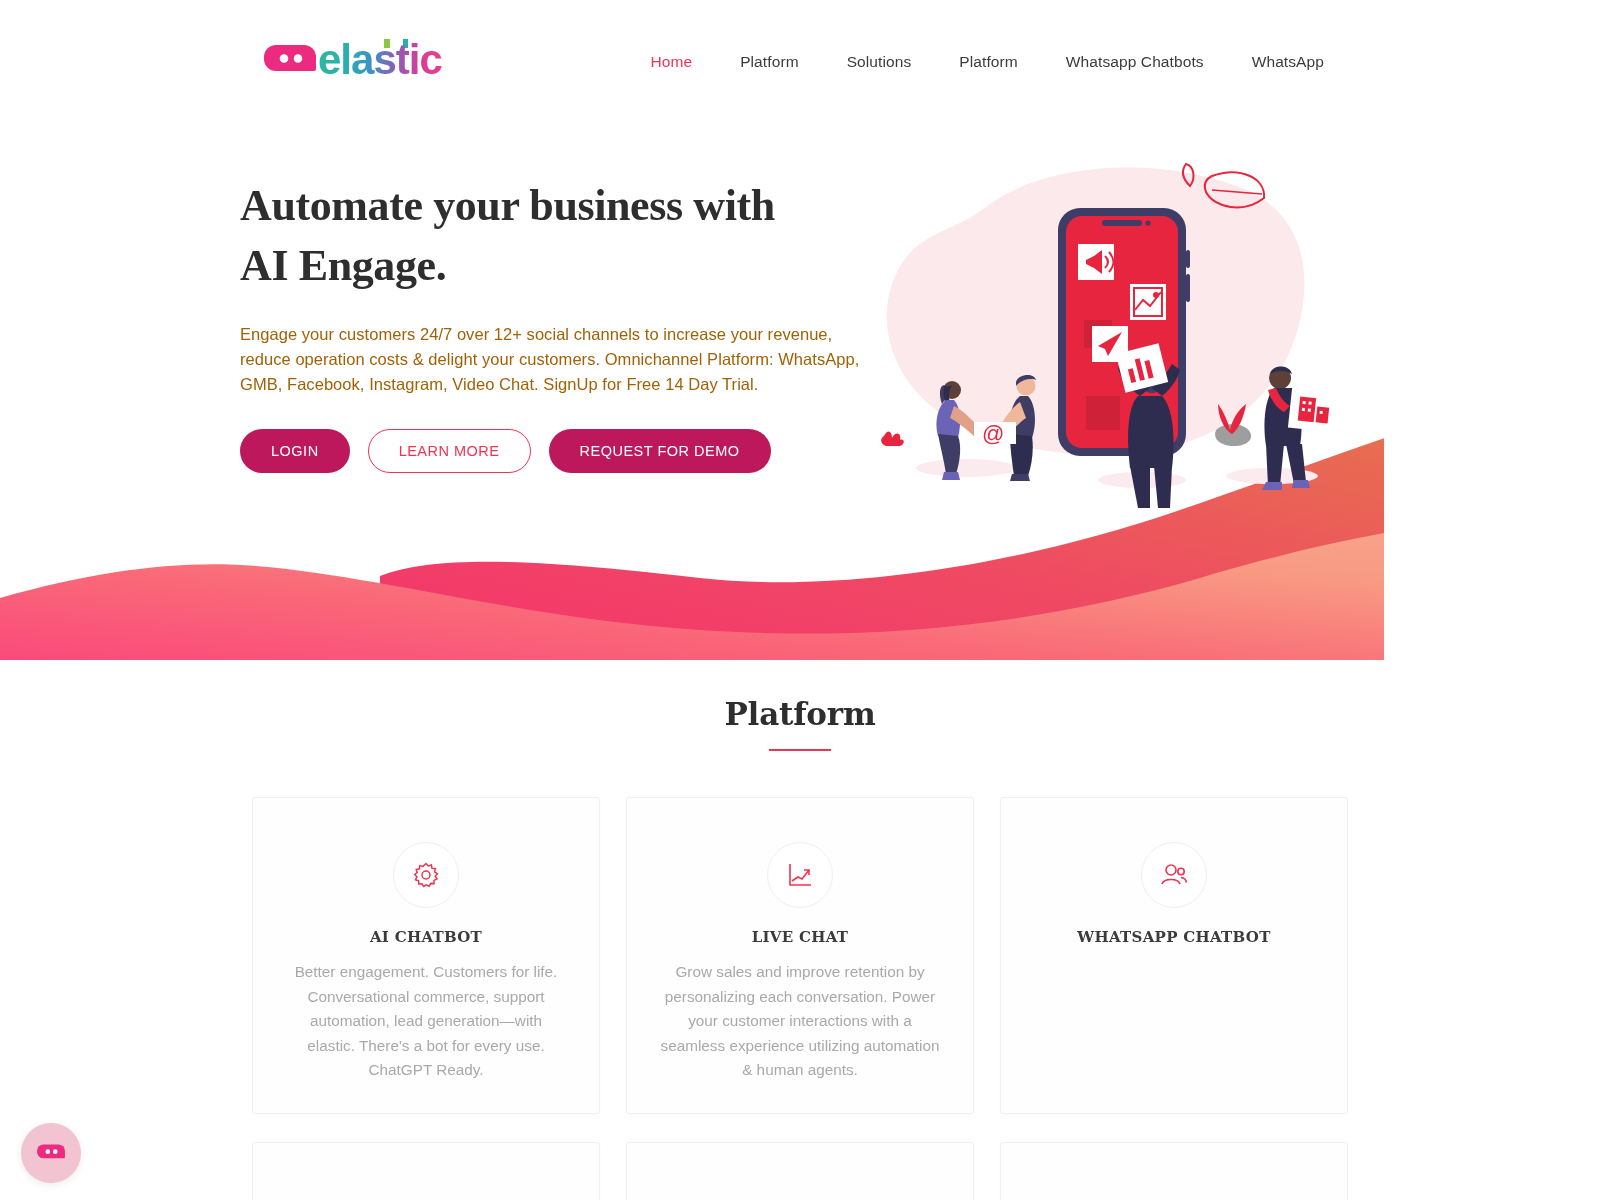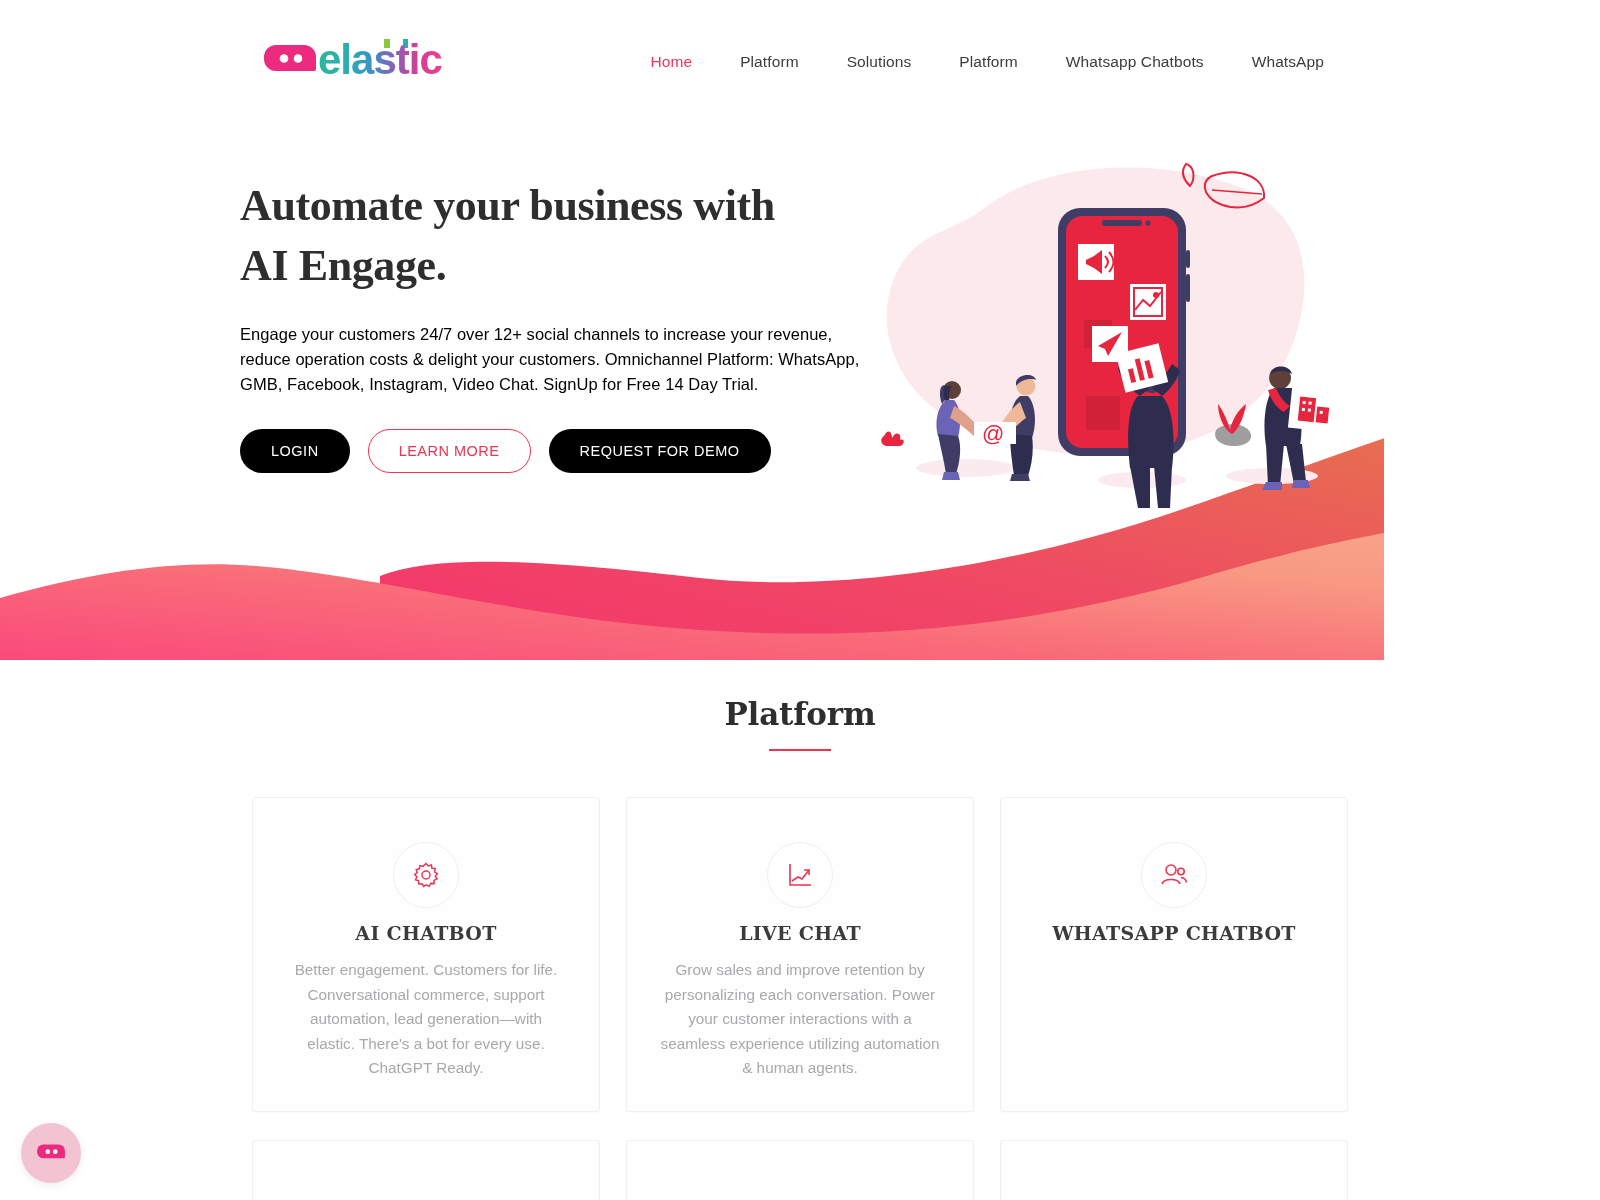--- a/index.html
+++ b/index.html
@@ -85,21 +85,21 @@
     line-height: 60px;
     color: #2e2e2e;
     letter-spacing: -0.4px;
   }
 
   .hero-sub {
     margin-top: 26px;
     width: 630px;
     font-size: 16.5px;
     line-height: 25px;
-    color: #000000;
+    color: #a16207;
     letter-spacing: 0.05px;
   }
 
   .hero-buttons {
     margin-top: 32px;
     display: flex;
     align-items: center;
     gap: 18px;
   }
   .btn {
@@ -108,21 +108,21 @@
     font-size: 14.5px;
     letter-spacing: 0.5px;
     cursor: pointer;
     font-family: "Liberation Sans", sans-serif;
     height: 44px;
     display: inline-flex;
     align-items: center;
     justify-content: center;
   }
   .btn-primary {
-    background: #000000;
+    background: #be185d;
     color: #ffffff;
     padding: 0 31px;
   }
   .btn-outline {
     background: #ffffff;
     color: #ef3350;
     border: 1px solid #ef3350;
     padding: 16px 30px;
   }
 
@@ -195,24 +195,24 @@
     border-radius: 50%;
     border: 1px solid #efeff0;
     margin: 0 auto;
     display: flex;
     align-items: center;
     justify-content: center;
     background: #ffffff;
   }
 
   .card-title {
-    margin-top: 14px;
+    margin-top: 20px;
     font-family: "DejaVu Serif", serif;
     font-weight: bold;
-    font-size: 19px;
+    font-size: 15px;
     letter-spacing: 0.3px;
     color: #3b3b3b;
   }
 
   .card-body {
     margin-top: 14px;
     font-size: 15.3px;
     line-height: 24.6px;
     color: #a9a9ad;
   }

